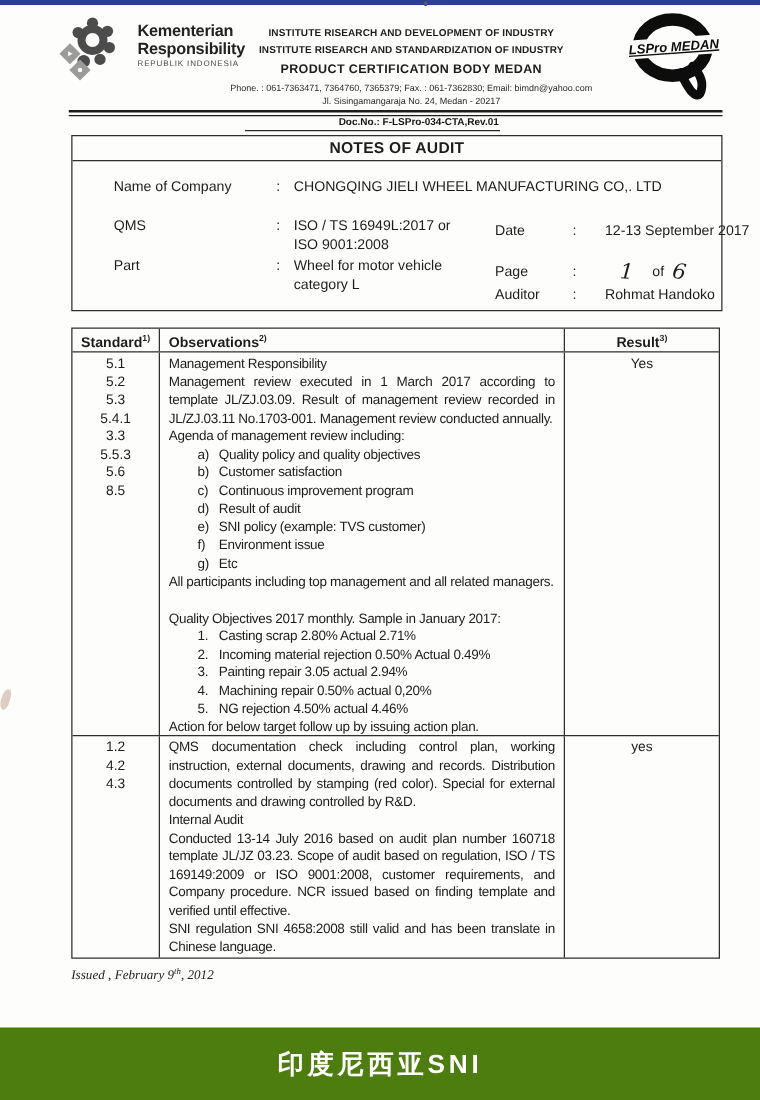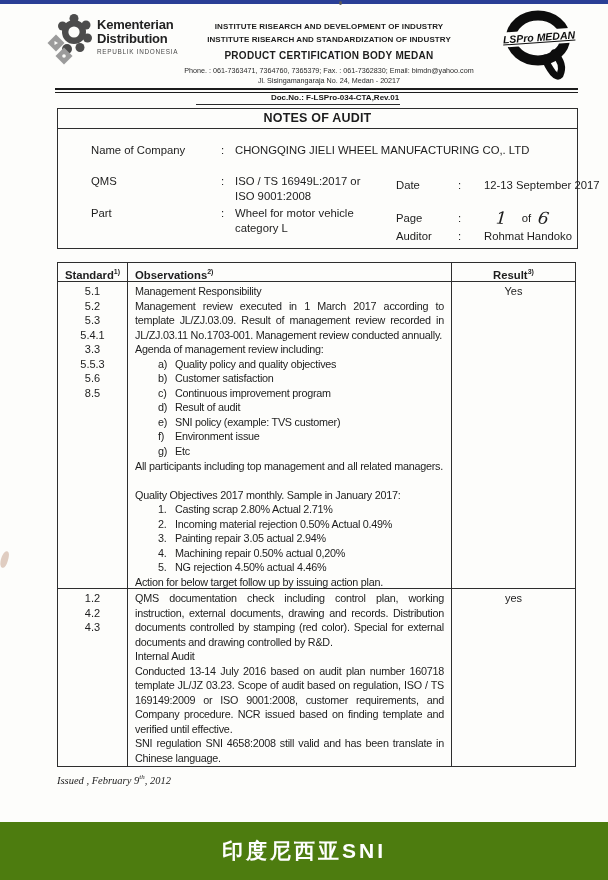--- a/index.html
+++ b/index.html
@@ -2,21 +2,21 @@
 <html><head>
 <meta charset="utf-8">
 <style>
   html,body{margin:0;padding:0;background:#fff;}
   .page{position:relative;width:608px;height:880px;background:#fdfdfb;font-family:"Liberation Sans",sans-serif;color:#1d1d1d;overflow:hidden;}
   .top-bar{position:absolute;top:0;left:0;width:608px;height:4px;background:#2a3f96;}
   .speck{position:absolute;left:339px;top:1px;width:3px;height:4px;background:#5a5a5a;border-radius:50%;}
   .smudge{position:absolute;left:1px;top:551px;width:7px;height:17px;background:rgba(160,95,60,0.30);border-radius:60% 40% 50% 50%;transform:rotate(15deg);}
 
   
-  .ministry{position:absolute;left:46px;top:13px;display:flex;gap:5px;}
+  .ministry{position:absolute;left:46px;top:13px;display:flex;gap:18px;}
   .ministry-text{padding-top:5px;}
   .m1,.m2{font-size:13px;font-weight:bold;line-height:14px;letter-spacing:-0.2px;color:#222;}
   .m3{font-size:6.4px;letter-spacing:0.7px;color:#4a4a4a;margin-top:2px;}
   .org-block{position:absolute;left:168px;top:21px;width:322px;text-align:center;}
   .o1,.o2{font-size:8px;font-weight:bold;line-height:12.5px;letter-spacing:0.1px;}
   .o3{font-size:10px;font-weight:600;line-height:17px;margin-top:1px;letter-spacing:0.3px;}
   .o4,.o5{font-size:7.2px;line-height:9.5px;color:#2a2a2a;}
   .o4{margin-top:2px;}
   .lspro{position:absolute;left:502px;top:9px;}
 
@@ -90,21 +90,21 @@
       <circle cx="28" cy="19" r="5.6" fill="#fdfdfb"></circle>
       <g fill="#9b9b9b">
         <rect x="4" y="24" width="12" height="12" transform="rotate(45 10 30)"></rect>
         <rect x="12" y="37" width="12" height="12" transform="rotate(45 18 43)"></rect>
       </g>
       <path d="M8.5 28 L12 30 L8.5 32 Z" fill="#fdfdfb"></path>
       <circle cx="18" cy="43" r="1.8" fill="#fdfdfb"></circle>
     </svg>
     <div class="ministry-text">
       <div class="m1">Kementerian</div>
-      <div class="m2">Distribution</div>
+      <div class="m2">Responsibility</div>
       <div class="m3">REPUBLIK INDONESIA</div>
     </div>
   </div>
 
   <div class="org-block">
     <div class="o1">INSTITUTE RISEARCH AND DEVELOPMENT OF INDUSTRY</div>
     <div class="o2">INSTITUTE RISEARCH AND STANDARDIZATION OF INDUSTRY</div>
     <div class="o3">PRODUCT CERTIFICATION BODY MEDAN</div>
     <div class="o4">Phone. : 061-7363471, 7364760, 7365379; Fax. : 061-7362830; Email: bimdn@yahoo.com</div>
     <div class="o5">Jl. Sisingamangaraja No. 24, Medan - 20217</div>

